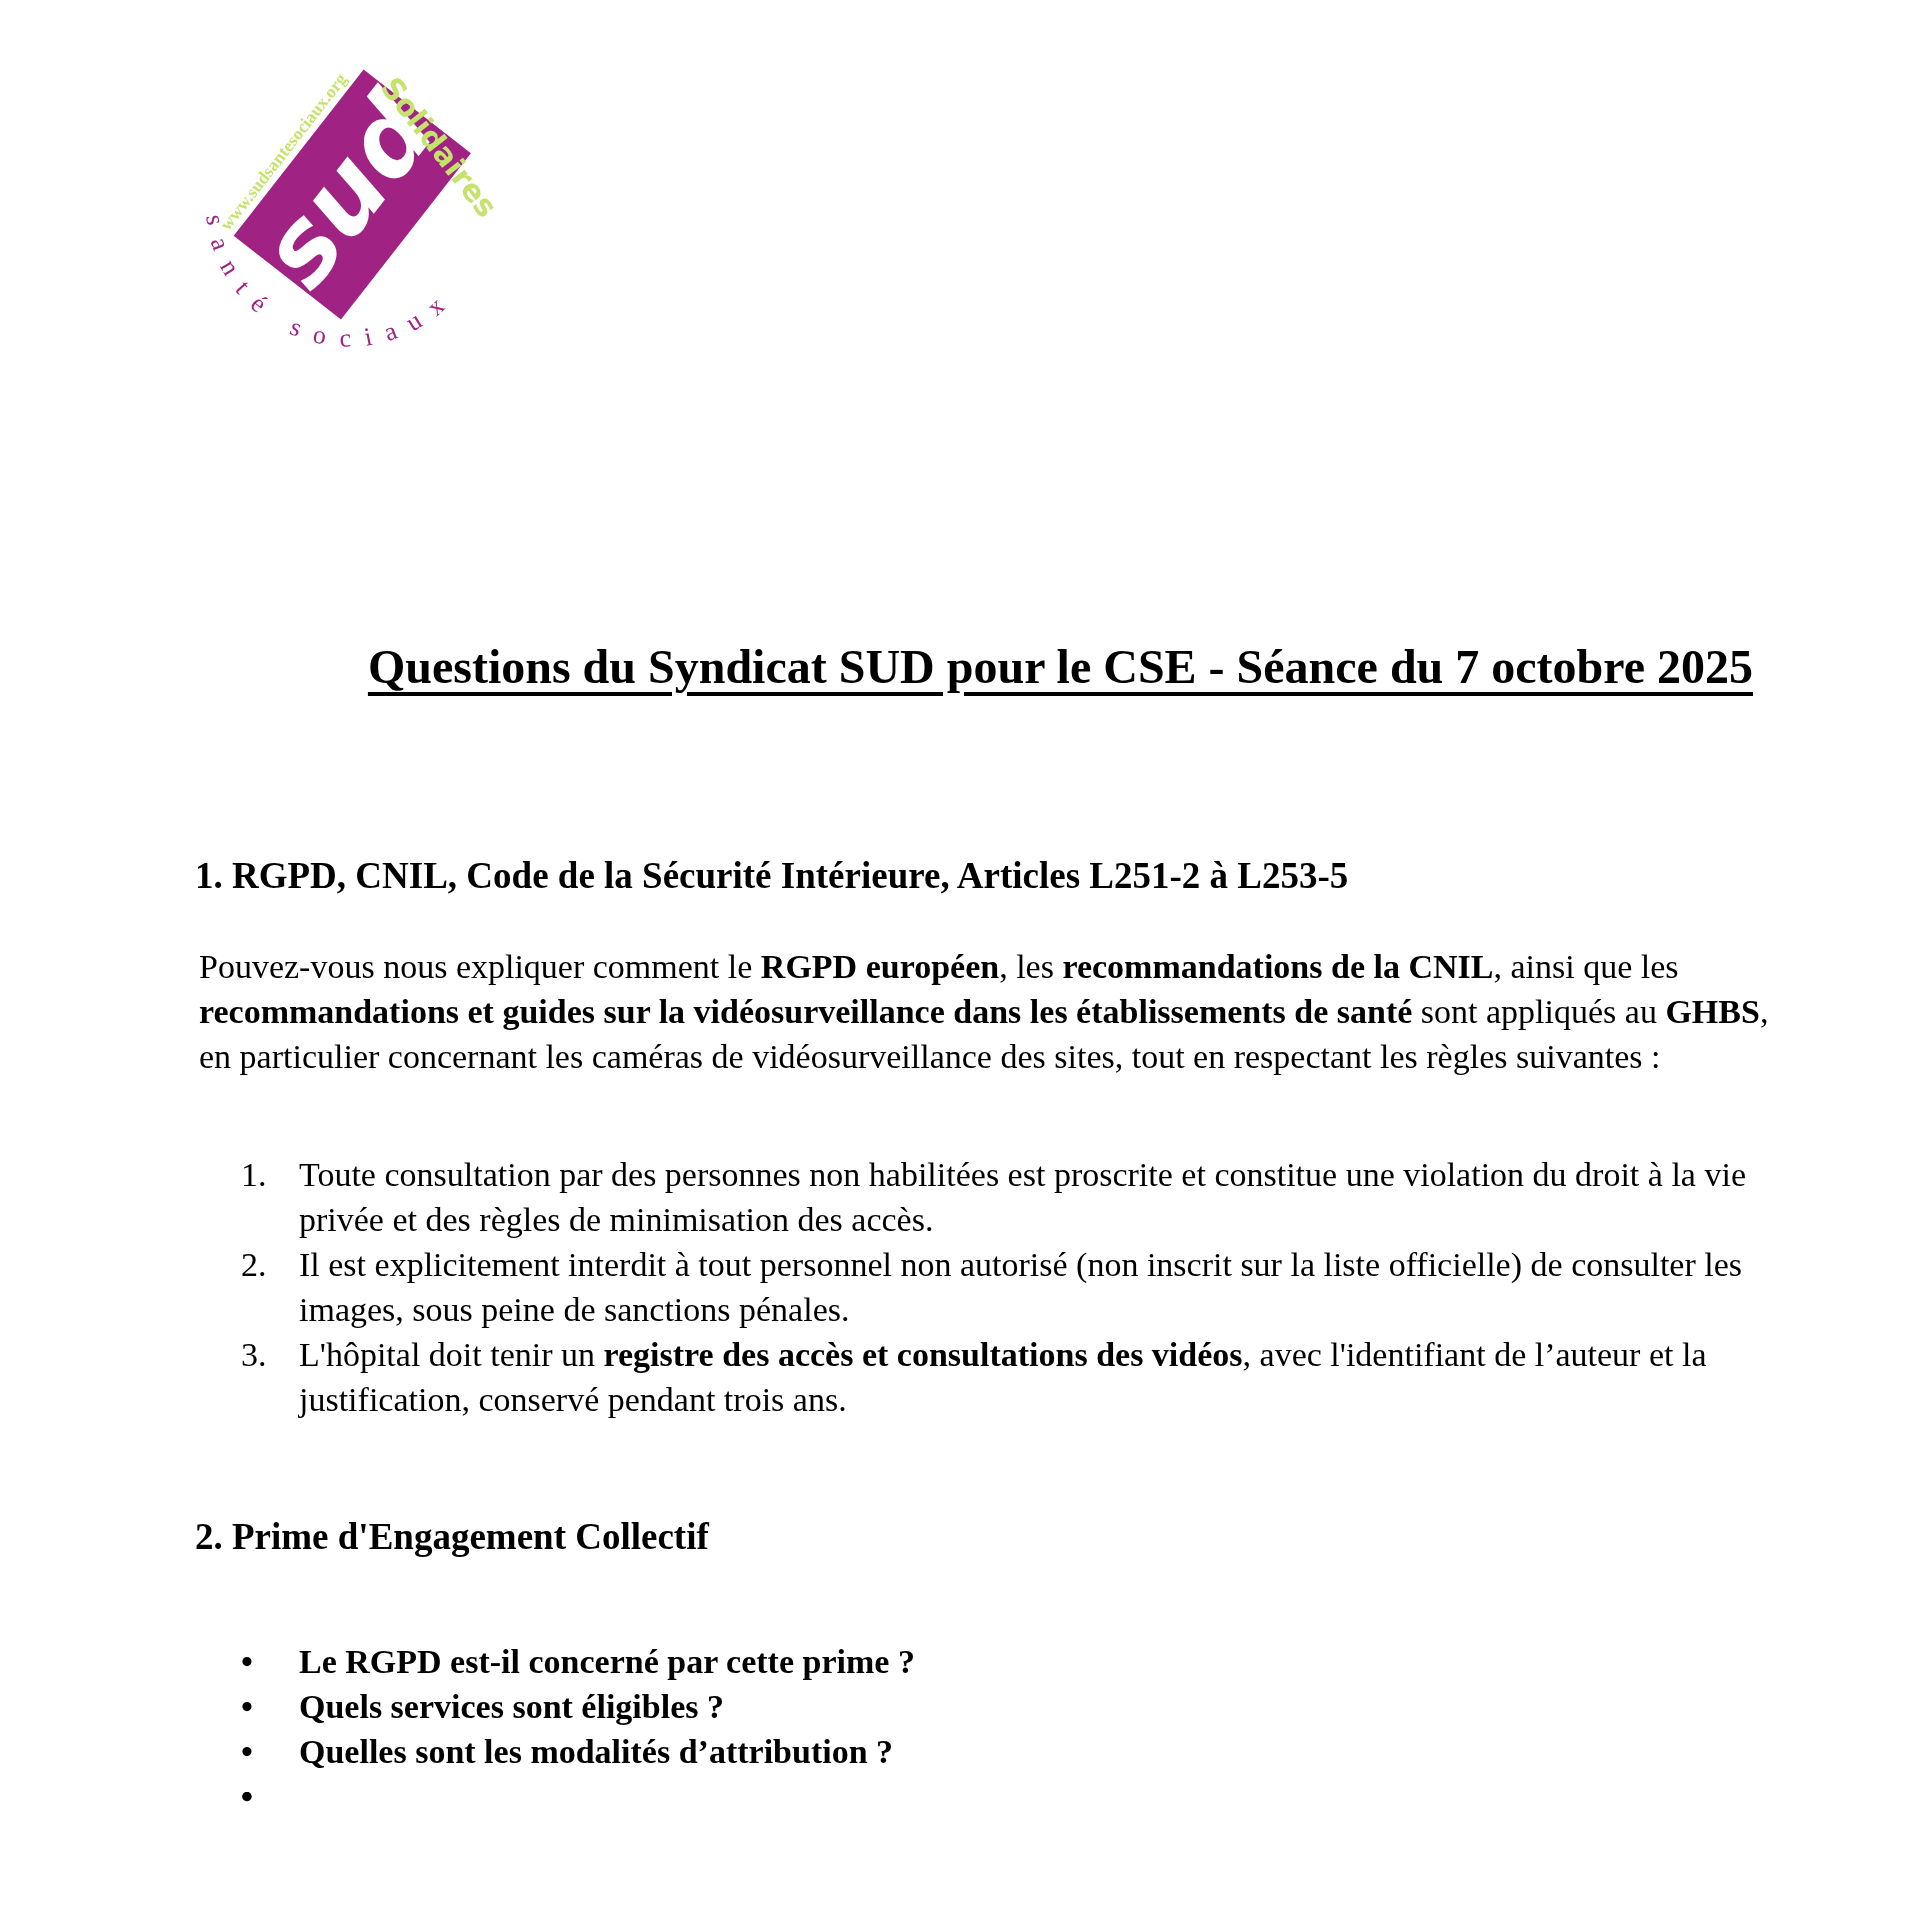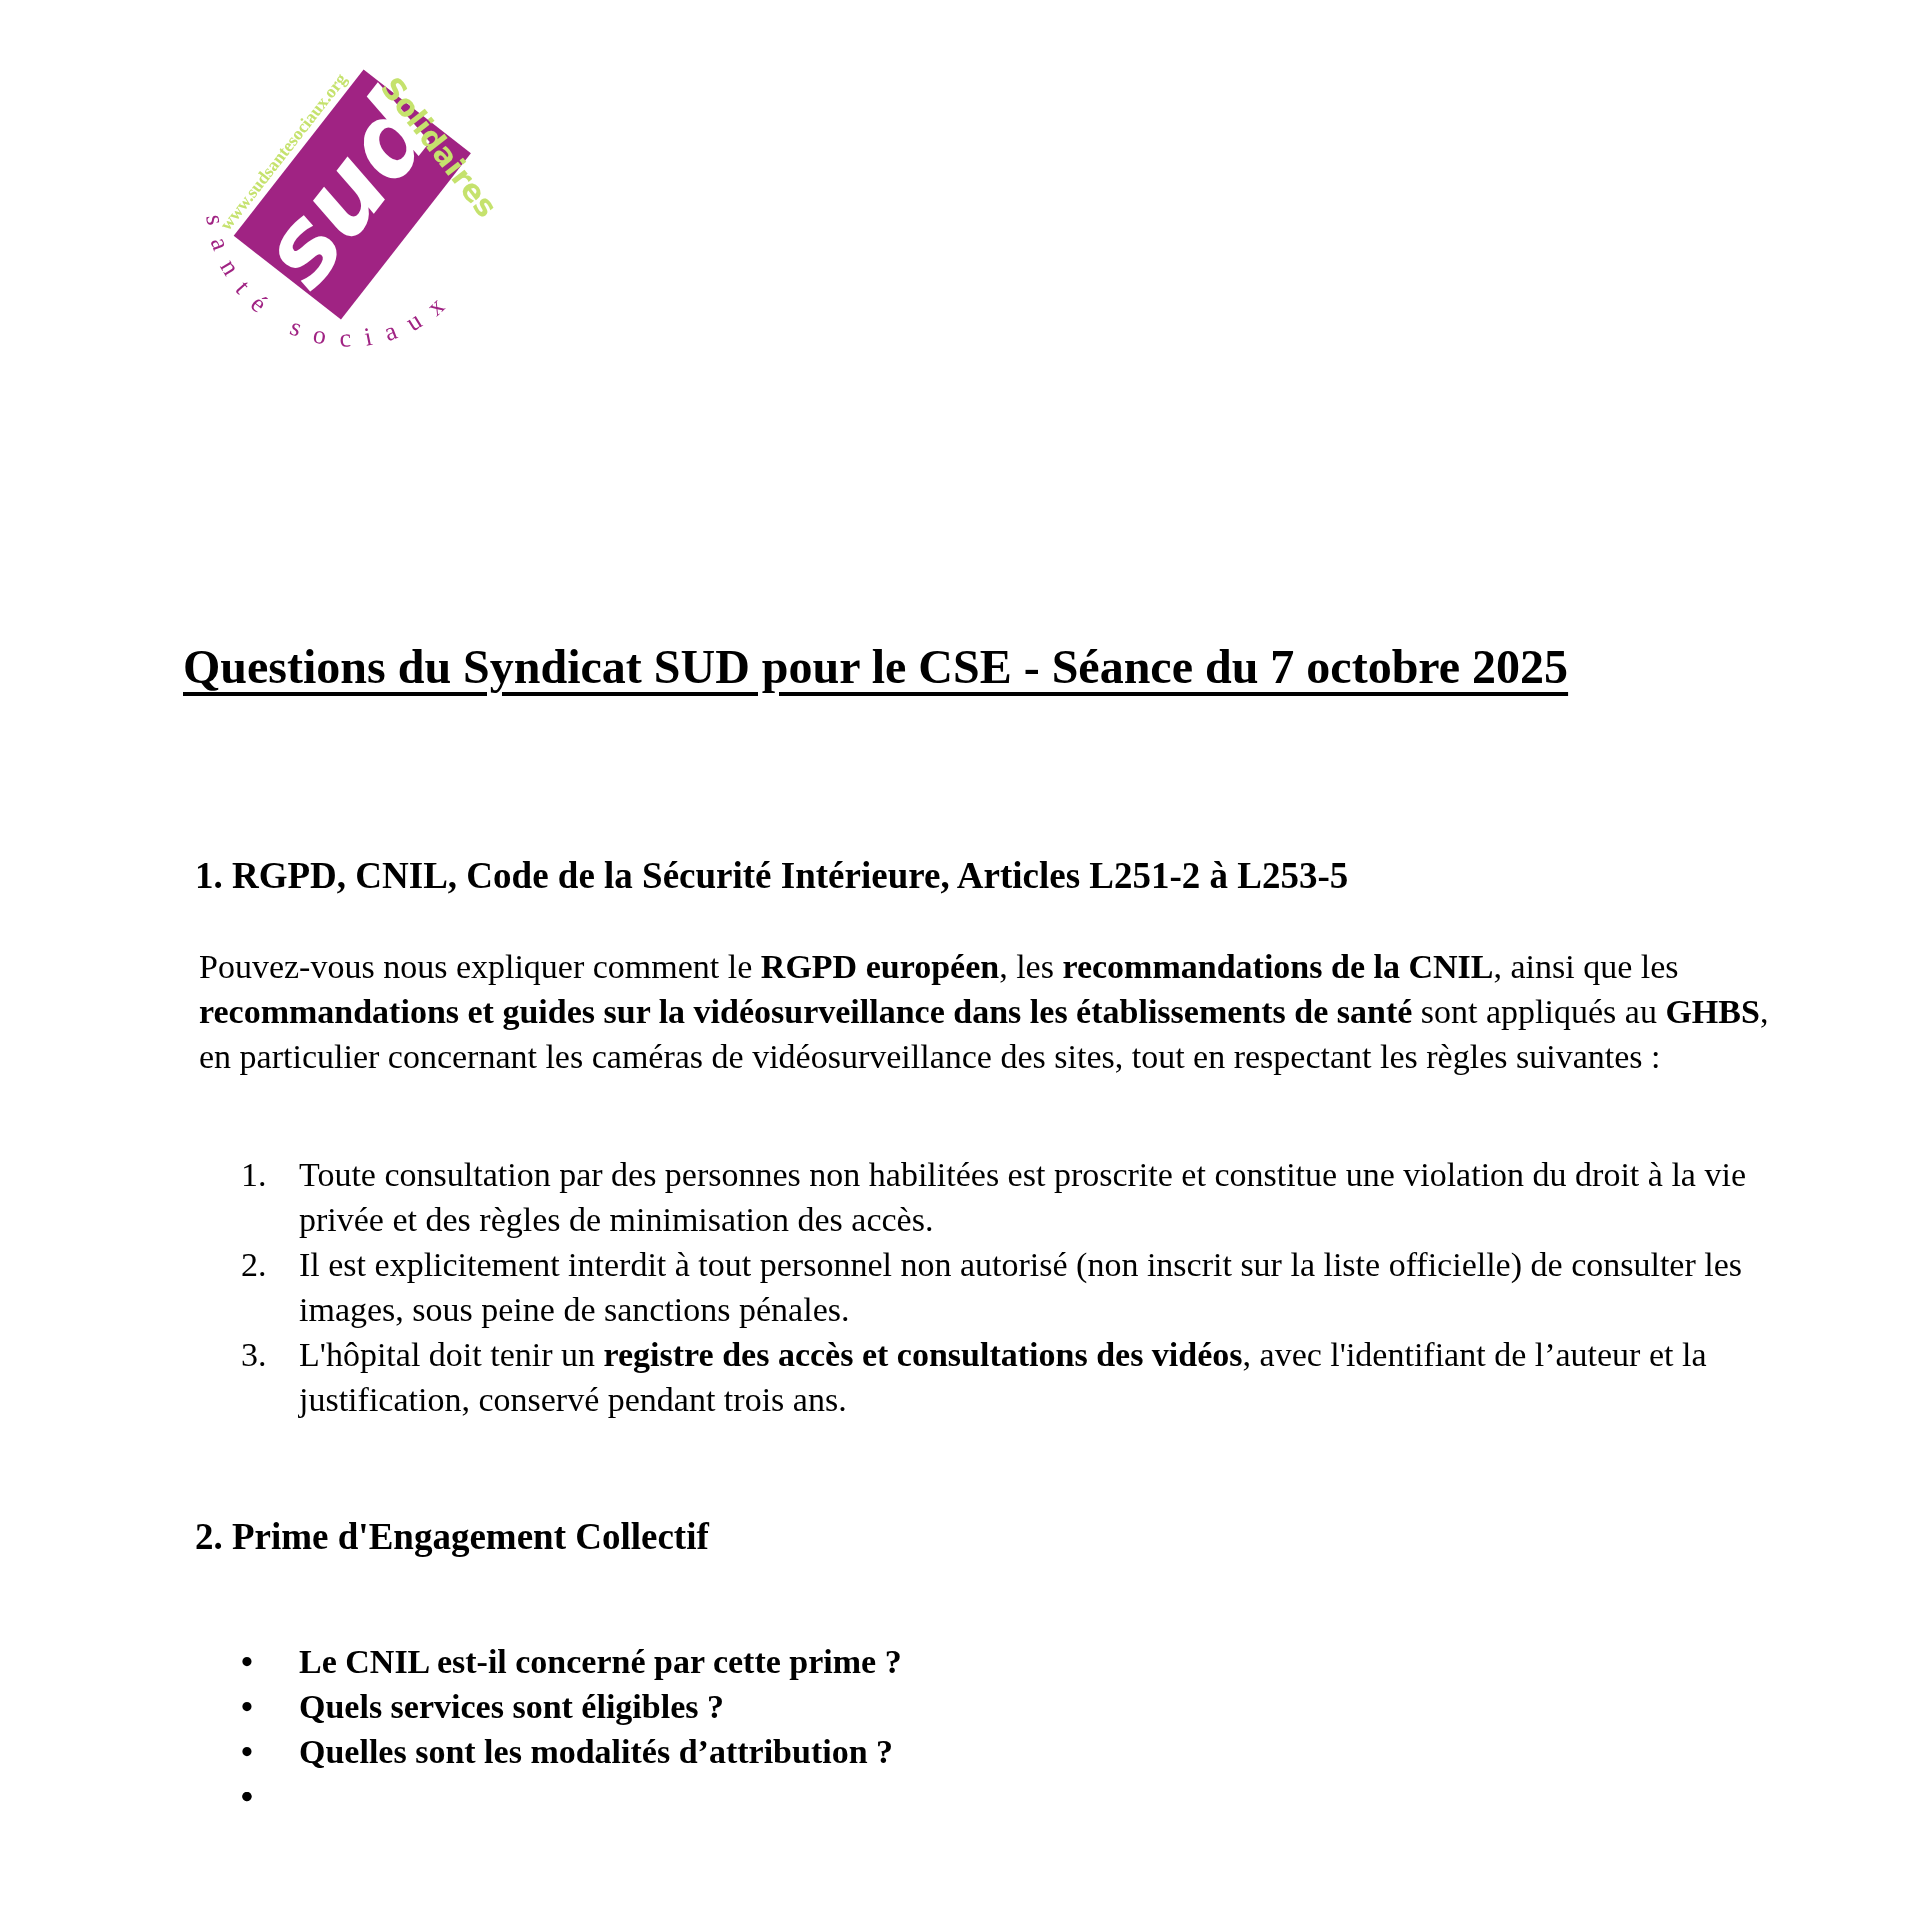--- a/index.html
+++ b/index.html
@@ -1,21 +1,21 @@
 <!DOCTYPE html>
 <html style="font-size:6.2px"><head>
 <meta charset="utf-8">
 <style>
   html, body { margin:0; padding:0; background:#ffffff; }
   body { width:1908px; height:2694px; position:relative; overflow:hidden;
          font-family:"Liberation Serif", "DejaVu Serif", serif; color:#000; }
   .page { position:absolute; left:0; top:0; width:1908px; height:2694px; }
   .logo { position:absolute; left:169px; top:46px; width:354px; height:354px; }
   .content { position:absolute; left:183px; top:0; width:1570px; }
-  .title { position:absolute; left:0; width:1570px; top:639px; text-align:left;
+  .title { position:absolute; left:0; width:1570px; top:639px; text-align:right;
            font-size:48px; font-weight:bold; text-decoration:underline;
            text-decoration-thickness:3.5px; text-underline-offset:8.5px; margin:0; }
   h2 { font-size:37px; font-weight:bold; margin:12px; line-height:52px; position:absolute; left:0; width:1570px; }
   .para { position:absolute; left:0; width:1570px; font-size:34px; line-height:45px; margin:16px; }
   ol.num, ul.bul { position:absolute; margin:0; padding:0; list-style:none; font-size:34px; line-height:45px; }
   li.item { position:relative; padding-left:116px; }
   li.item .marker { position:absolute; left:58px; top:0; width:46px; text-align:left; }
   b { font-weight:bold; }
 </style>
 </head>
@@ -46,21 +46,21 @@
     <h2 style="top:838px;">1. RGPD, CNIL, Code de la Sécurité Intérieure, Articles L251-2 à L253-5</h2>
     <p class="para" id="s1intro" style="top:928px;"><span>Pouvez-vous nous expliquer comment le </span><b>RGPD européen</b><span>, les </span><b>recommandations de la CNIL</b><span>, ainsi que les </span><b>recommandations et guides sur la vidéosurveillance dans les établissements de santé</b><span> sont appliqués au </span><b>GHBS</b><span>, en particulier concernant les caméras de vidéosurveillance des sites, tout en respectant les règles suivantes :</span></p>
     <ol class="num" id="s1rules" style="top:1152px; left:0; width:1570px;">
         <li class="item"><span class="marker">1.</span><span>Toute consultation par des personnes non habilitées est proscrite et constitue une violation du droit à la vie privée et des règles de minimisation des accès.</span></li>
         <li class="item"><span class="marker">2.</span><span>Il est explicitement interdit à tout personnel non autorisé (non inscrit sur la liste officielle) de consulter les images, sous peine de sanctions pénales.</span></li>
         <li class="item"><span class="marker">3.</span><span>L'hôpital doit tenir un </span><b>registre des accès et consultations des vidéos</b><span>, avec l'identifiant de l’auteur et la justification, conservé pendant trois ans.</span></li>
       </ol>
 
     <h2 style="top:1499px;">2. Prime d'Engagement Collectif</h2>
     <ul class="bul" id="s2list" style="top:1639px; left:0; width:1570px; font-weight:bold;">
-        <li class="item"><span class="marker">•</span><span>Le CNIL est-il concerné par cette prime ?</span></li>
+        <li class="item"><span class="marker">•</span><span>Le RGPD est-il concerné par cette prime ?</span></li>
         <li class="item"><span class="marker">•</span><span>Quels services sont éligibles ?</span></li>
         <li class="item"><span class="marker">•</span><span>Quelles sont les modalités d’attribution ?</span></li>
         <li class="item"><span class="marker">•</span></li>
         <li class="item"><span class="marker">•</span></li>
       </ul>
 
   </div>
 </div>
 
 

